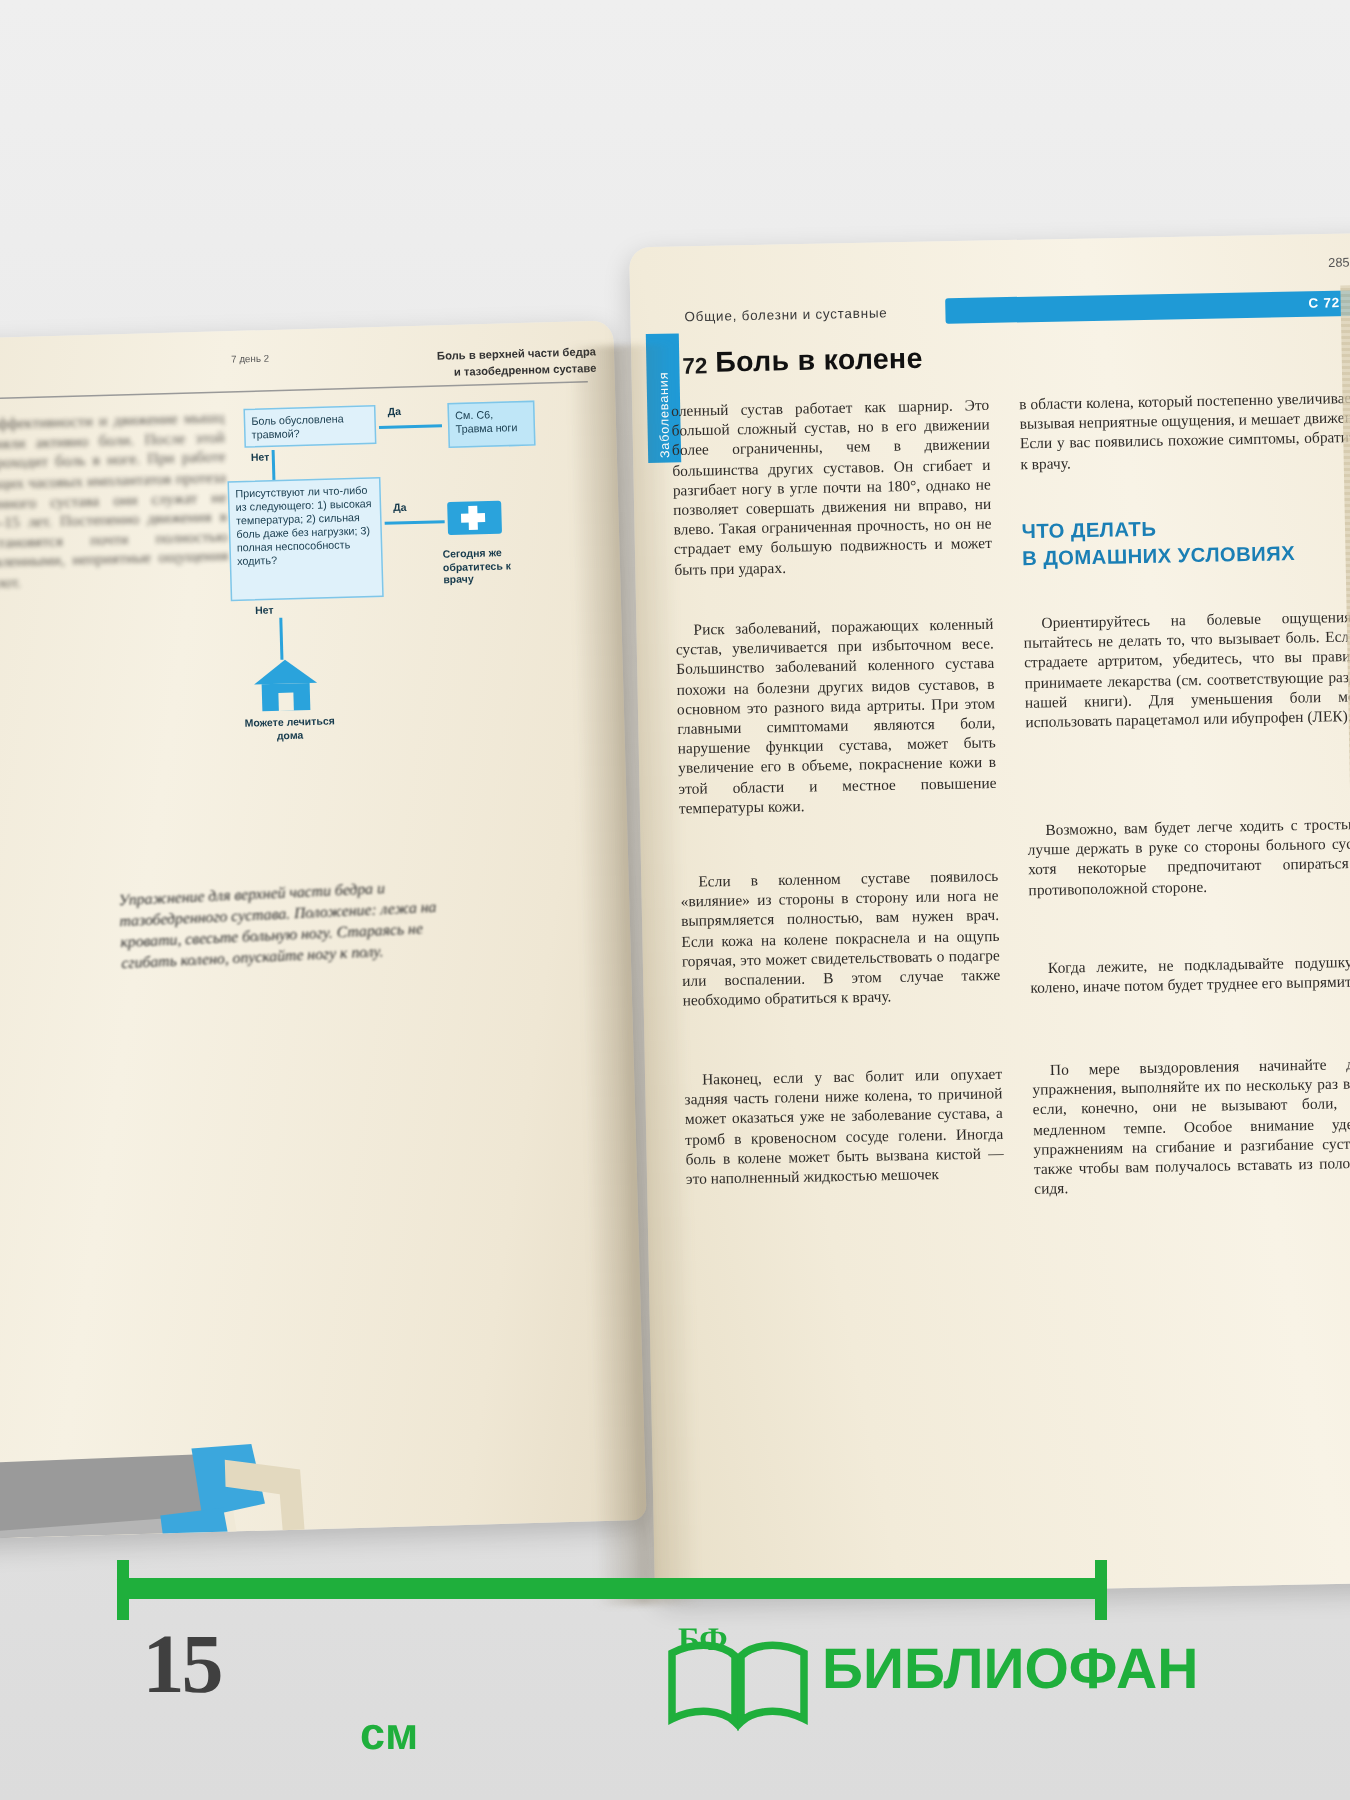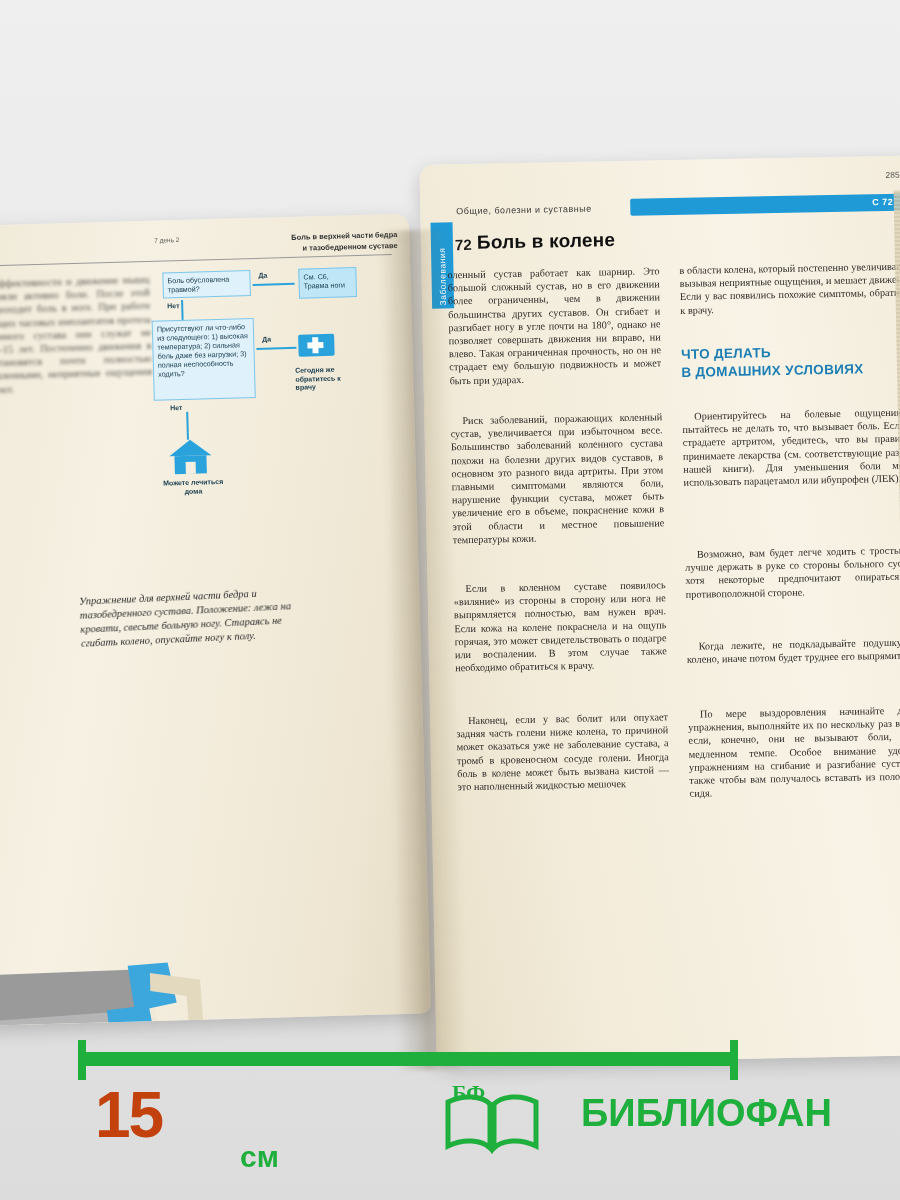--- a/index.html
+++ b/index.html
@@ -225,24 +225,24 @@
     position: absolute;
     width: 8px;
     height: 40px;
     background: #1faf3c;
     top: 1040px;
   }
   .ruler-num {
     position: absolute;
     left: 95px;
     top: 1078px;
-    font-family: Liberation Sans, sans-serif;
-    font-weight: bold;
-    font-size: 64px;
-    color: #c2410c;
+    font-family: Liberation Serif, serif;
+    font-weight: bold;
+    font-size: 56px;
+    color: #404040;
     letter-spacing: -2px;
   }
   .ruler-unit {
     position: absolute;
     left: 240px;
     top: 1140px;
     font-family: "Liberation Sans", sans-serif;
     font-weight: bold;
     font-size: 30px;
     color: #1faf3c;
@@ -258,21 +258,20 @@
   }
   .brand-name {
     position: absolute;
     left: 548px;
     top: 1092px;
     font-family: "Liberation Sans", sans-serif;
     font-weight: bold;
     font-size: 38px;
     color: #1faf3c;
     letter-spacing: 0px;
-    margin-left: 33px;
   }
   .brand-book {
     position: absolute;
     left: 444px;
     top: 1092px;
   }
 </style>
 </head>
 <body>
 

